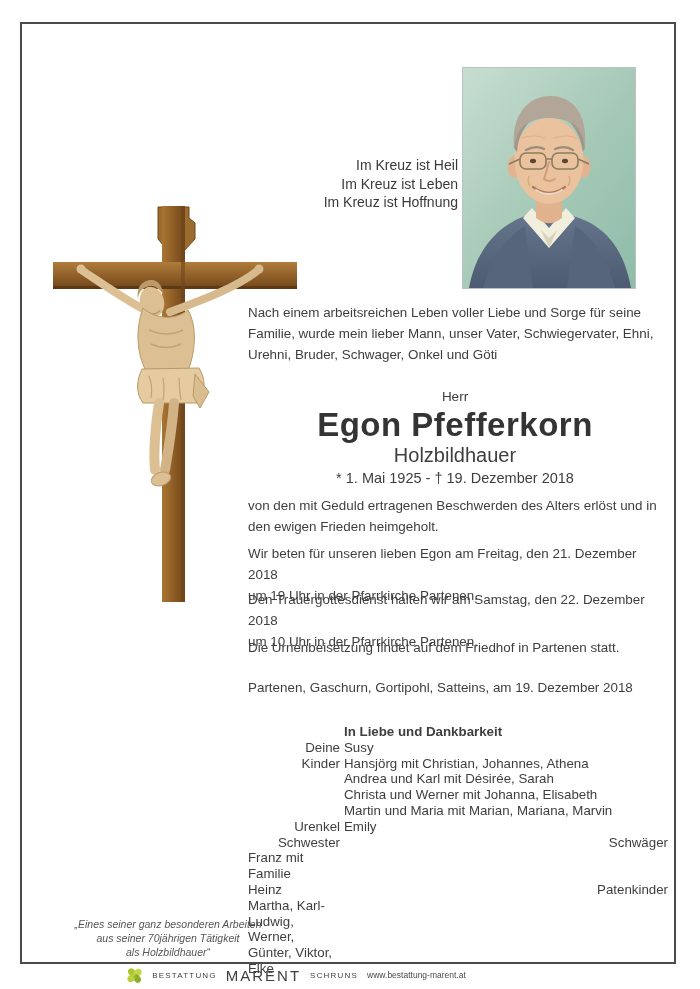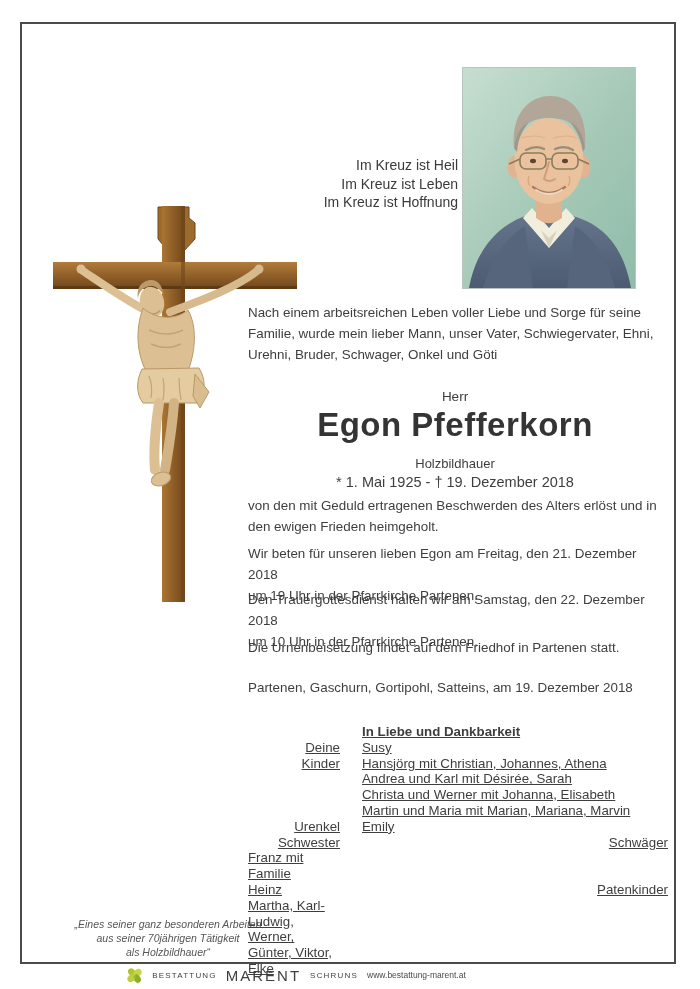--- a/index.html
+++ b/index.html
@@ -28,28 +28,28 @@
   .caption{
     position:absolute;left:55px;top:917px;width:226px;text-align:center;
     font-style:italic;font-size:10.5px;line-height:14px;color:#555555;
   }
   
   .col{position:absolute;left:248px;width:414px;font-size:13.4px;line-height:20.8px;}
   .intro{top:303px;}
   .headblock{top:389px;text-align:center;line-height:normal;}
   .salutation{font-size:13.5px;}
   .name{font-size:33px;font-weight:bold;letter-spacing:.5px;color:#343434;margin-top:2px;}
-  .profession{font-size:13px;margin-top:12px;}
+  .profession{font-size:20px;margin-top:0;}
   .dates{font-size:14.5px;margin-top:3px;}
   .p2{top:496px;} .p3{top:544px;} .p4{top:590px;} .p5{top:638px;} .p6{top:678px;}
   
   .family{
     position:absolute;left:248px;top:724px;width:420px;
-    display:grid;grid-template-columns:92px auto;column-gap:22px;
-    font-size:13.3px;line-height:15.8px;text-decoration:underline;
+    display:grid;grid-template-columns:92px auto;column-gap:4px;
+    font-size:13.3px;line-height:15.8px;
   }
   .family .lbl{text-align:right;}
   .family .bold{font-weight:bold;}
   
   .footer{
     position:absolute;left:0;top:962px;width:592px;height:26px;
     display:flex;justify-content:center;align-items:center;gap:9px;color:#3f3f3f;
   }
   .f-prefix{font-size:8px;letter-spacing:1.2px;}
   .f-name{font-size:15px;letter-spacing:2px;}

